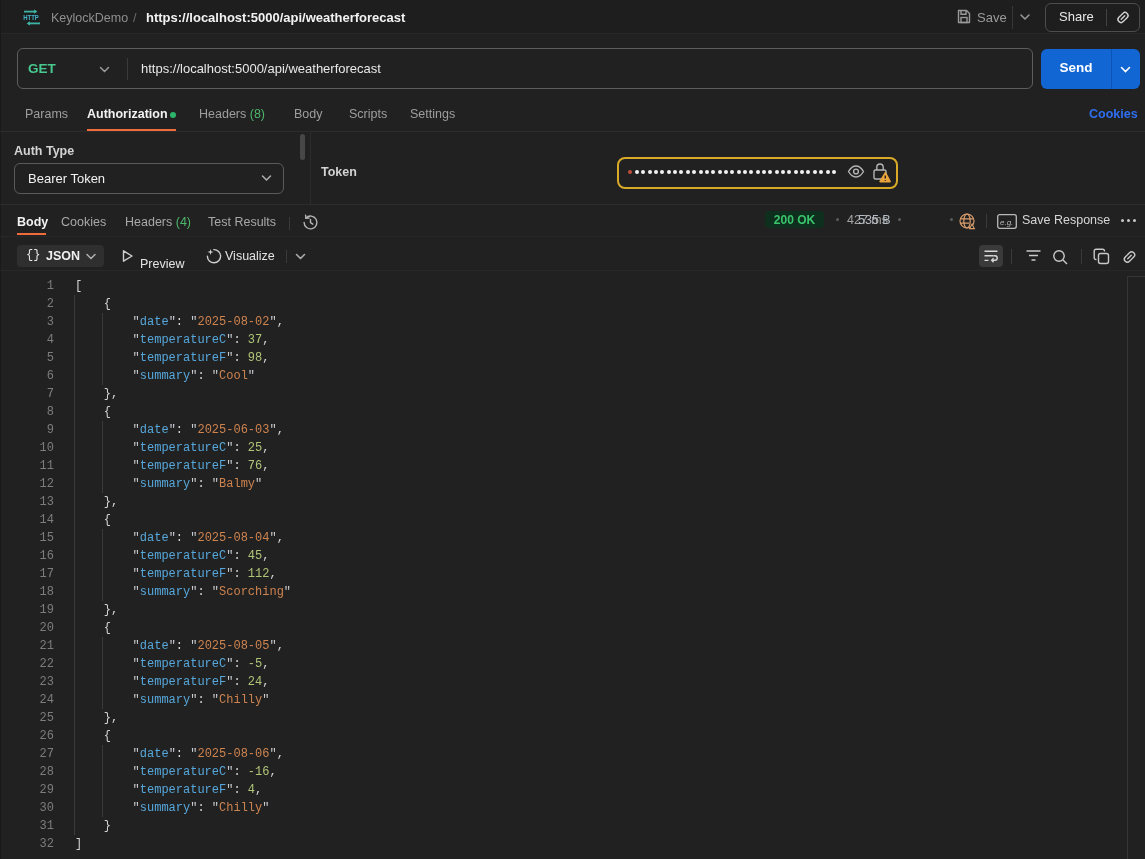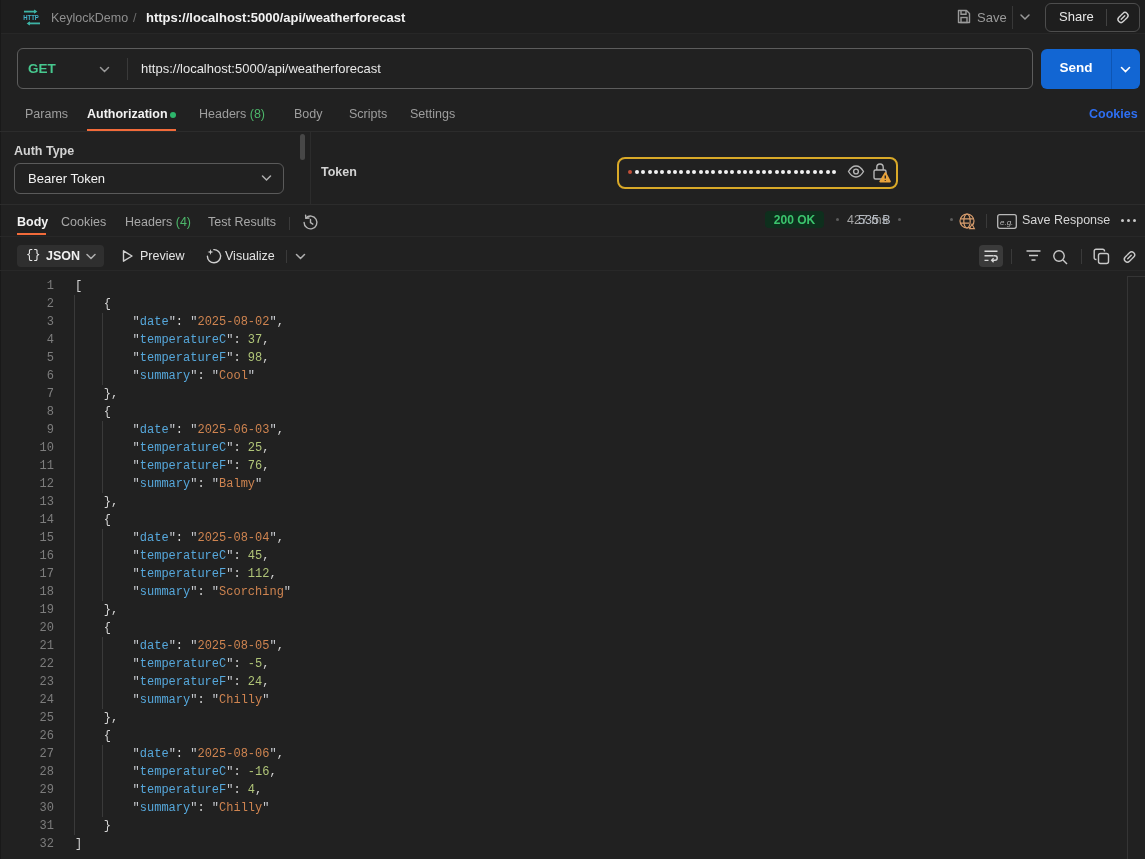--- a/index.html
+++ b/index.html
@@ -185,21 +185,21 @@
 <div class="abs" style="left:0px; top:270px; width:1145px; height:1px; background:#282828;"></div>
 <div class="abs" style="left:17px; top:245px; width:87px; height:22px; background:#2f2f2f; border-radius:4px;"></div>
 <div class="abs mono" style="left:26px; top:248px; font-size:12px; color:#e8e8e8; font-family:'Liberation Mono',monospace;">{}</div>
 <div class="abs" style="left:46px; top:249px; font-size:12.5px; font-weight:bold; color:#f0f0f0;">JSON</div>
 <svg class="abs" style="left:85px; top:253px;" width="12" height="8" viewBox="0 0 12 8">
   <path d="M2 1.5 L6 5.5 L10 1.5" fill="none" stroke="#b0b0b0" stroke-width="1.5" stroke-linecap="round"></path>
 </svg>
 <svg class="abs" style="left:121px; top:249px;" width="13" height="14" viewBox="0 0 13 14">
   <path d="M2.5 1.8 L11 7 L2.5 12.2 Z" fill="none" stroke="#cfcfcf" stroke-width="1.4" stroke-linejoin="round"></path>
 </svg>
-<div class="abs" style="left:140px; top:249px; font-size:12.5px; color:#e3e3e3;">Preview</div>
+<div class="abs" style="left:140px; top:257px; font-size:12.5px; color:#e3e3e3;">Preview</div>
 <svg class="abs" style="left:206px; top:248px;" width="16" height="16" viewBox="0 0 16 16">
   <path d="M7.8 1.6 A6.6 6.6 0 1 1 1.4 8.2" fill="none" stroke="#cfcfcf" stroke-width="1.4" stroke-linecap="round"></path>
   <path d="M4.5 1 L5.2 3.3 L7.5 4 L5.2 4.7 L4.5 7 L3.8 4.7 L1.5 4 L3.8 3.3 Z" fill="#cfcfcf"></path>
 </svg>
 <div class="abs" style="left:225px; top:249px; font-size:12.5px; color:#e3e3e3;">Visualize</div>
 <div class="abs sep" style="left:286px; top:250px; height:13px;"></div>
 <svg class="abs" style="left:294px; top:253px;" width="13" height="8" viewBox="0 0 13 8">
   <path d="M2.5 1.5 L6.5 5.5 L10.5 1.5" fill="none" stroke="#b0b0b0" stroke-width="1.5" stroke-linecap="round"></path>
 </svg>
 

